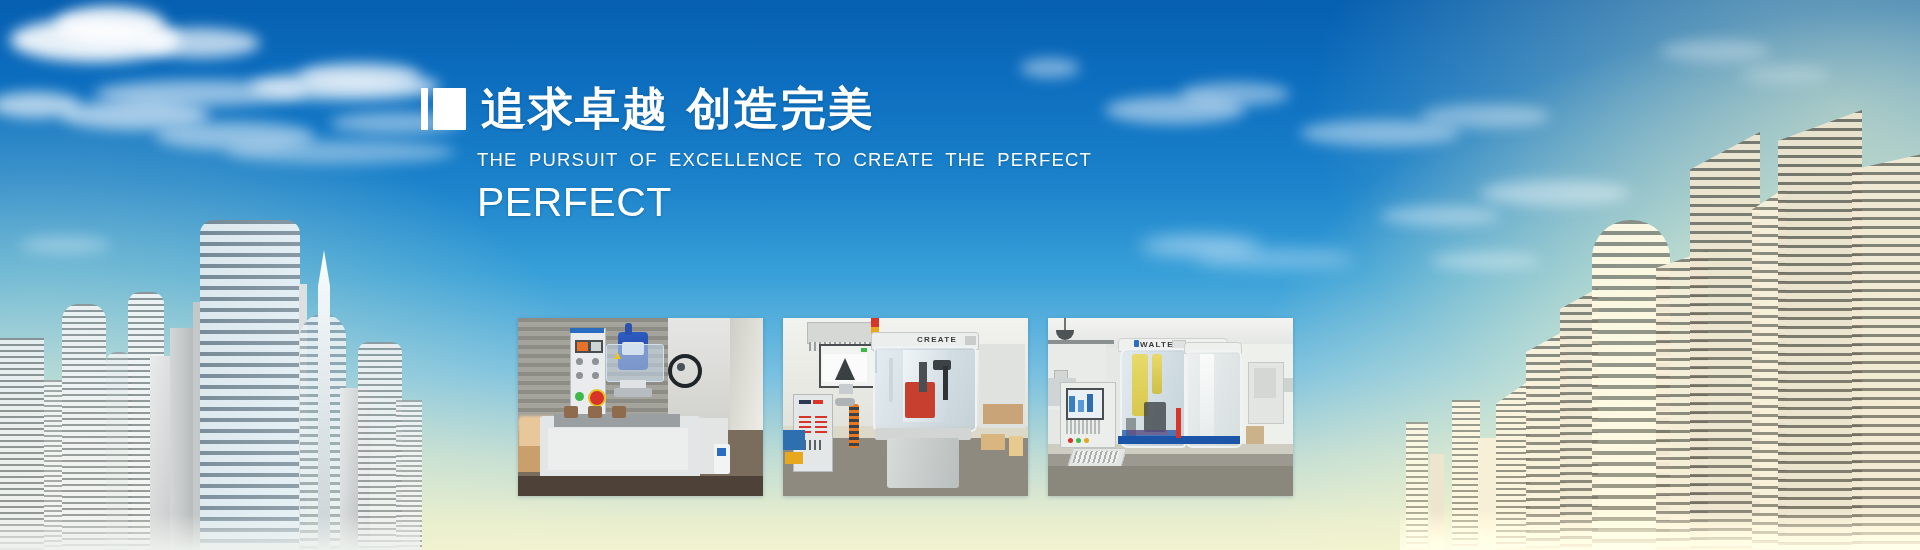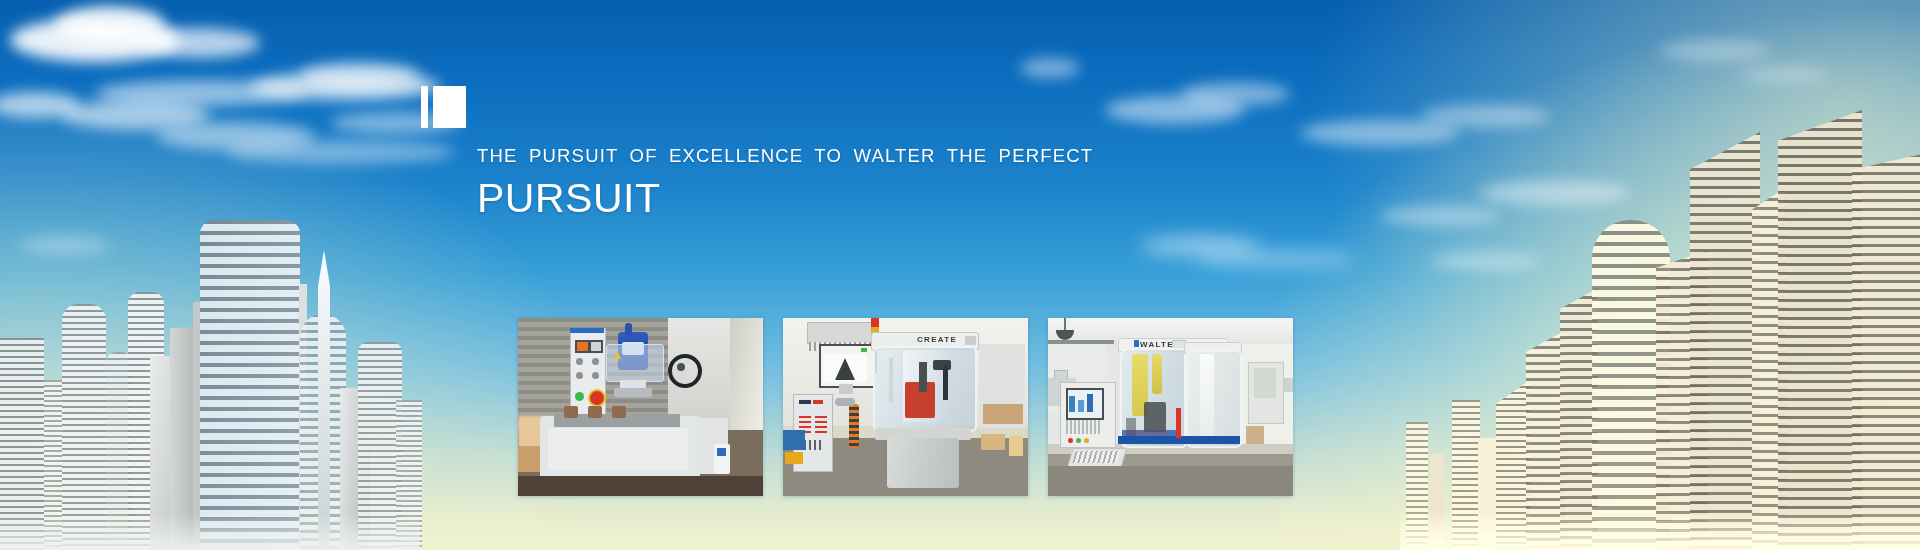--- a/index.html
+++ b/index.html
@@ -195,25 +195,26 @@
   </div>
 
   <div class="copy">
 
     <div class="head-row">
       <div class="logo-mark">
         <div class="logo-bar"></div>
         <div class="logo-gap"></div>
         <div class="logo-sq"></div>
       </div>
+      <div class="headline">追求卓越  创造完美</div>
     </div>
 
-    <div class="sub-en">THE  PURSUIT  OF  EXCELLENCE  TO  WALTER  THE  PERFECT</div>
-
-    <div class="sub-big">PURSUIT</div>
+    <div class="sub-en">THE  PURSUIT  OF  EXCELLENCE  TO  CREATE  THE  PERFECT</div>
+
+    <div class="sub-big">PERFECT</div>
   </div>
 
   <div class="photos">
 
     <div class="photo p1">
       <div class="wall-corr" style="left:0;top:0;width:150px;height:112px;"></div>
       <div style="position:absolute;left:150px;top:0;width:62px;height:120px;background:linear-gradient(#e6e7e4,#cfd0cb);"></div>
       <div style="position:absolute;left:212px;top:0;width:33px;height:128px;background:linear-gradient(100deg,#cfcec6,#efeee8);"></div>
       <div style="position:absolute;left:0;top:112px;width:245px;height:66px;background:#7a6d5e;"></div>
       <div style="position:absolute;left:0;top:98px;width:60px;height:40px;background:#e8c79a;border-radius:4px;filter:blur(1px);"></div>

